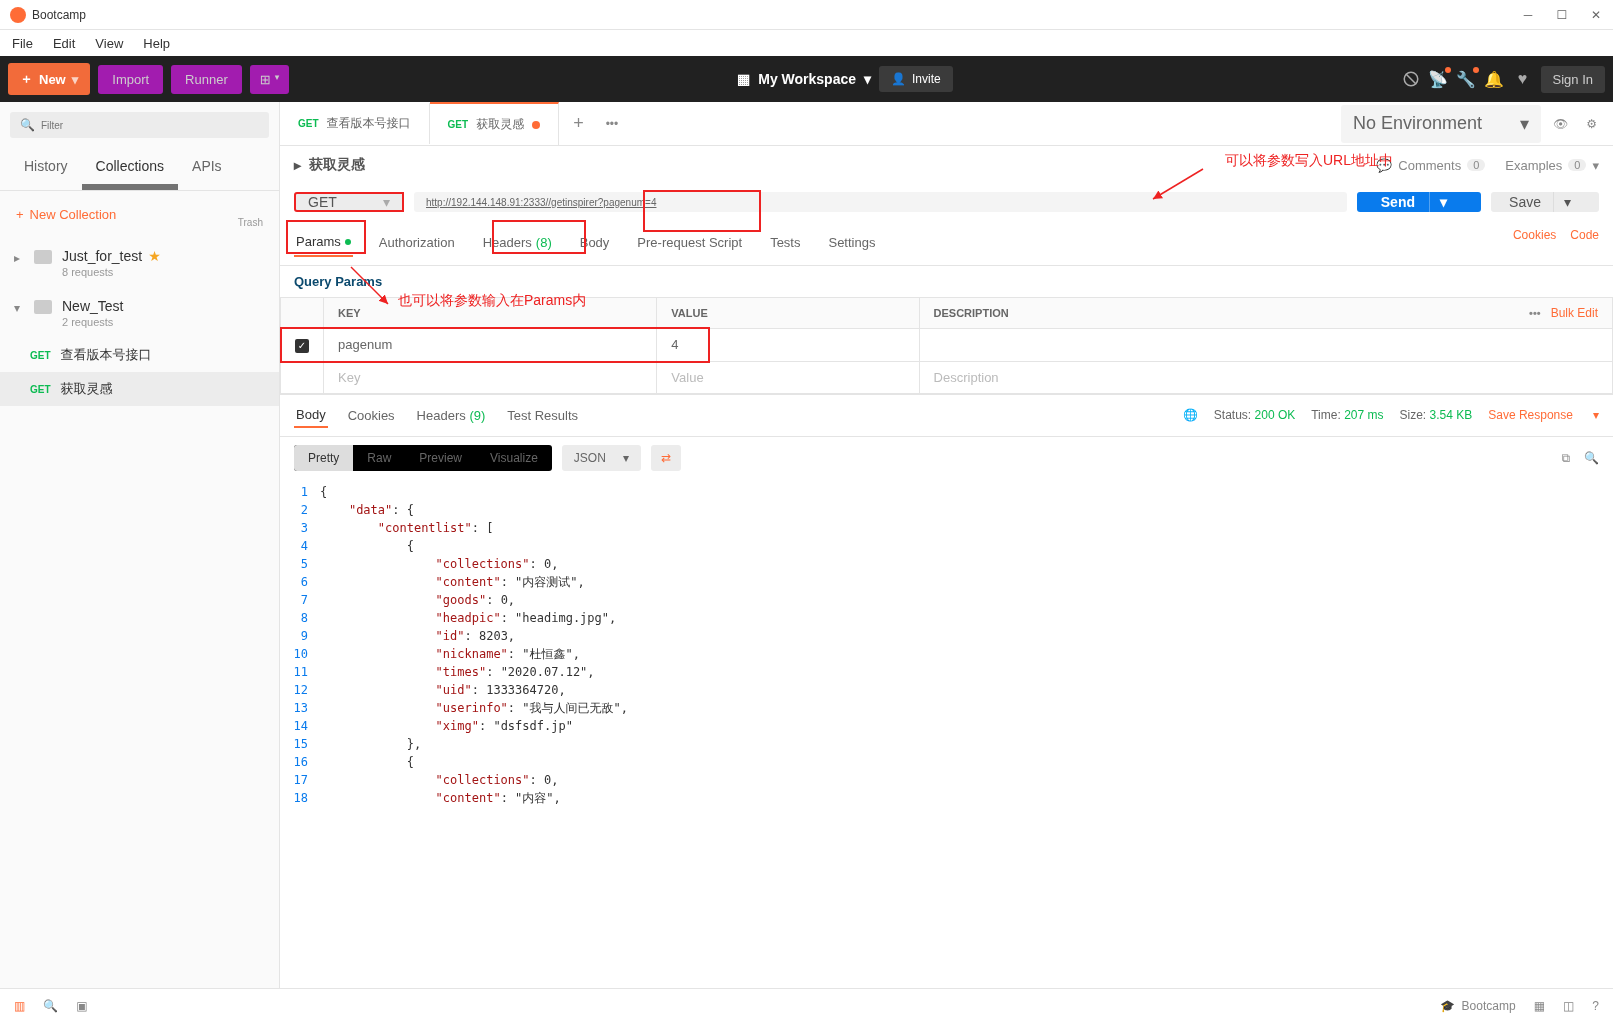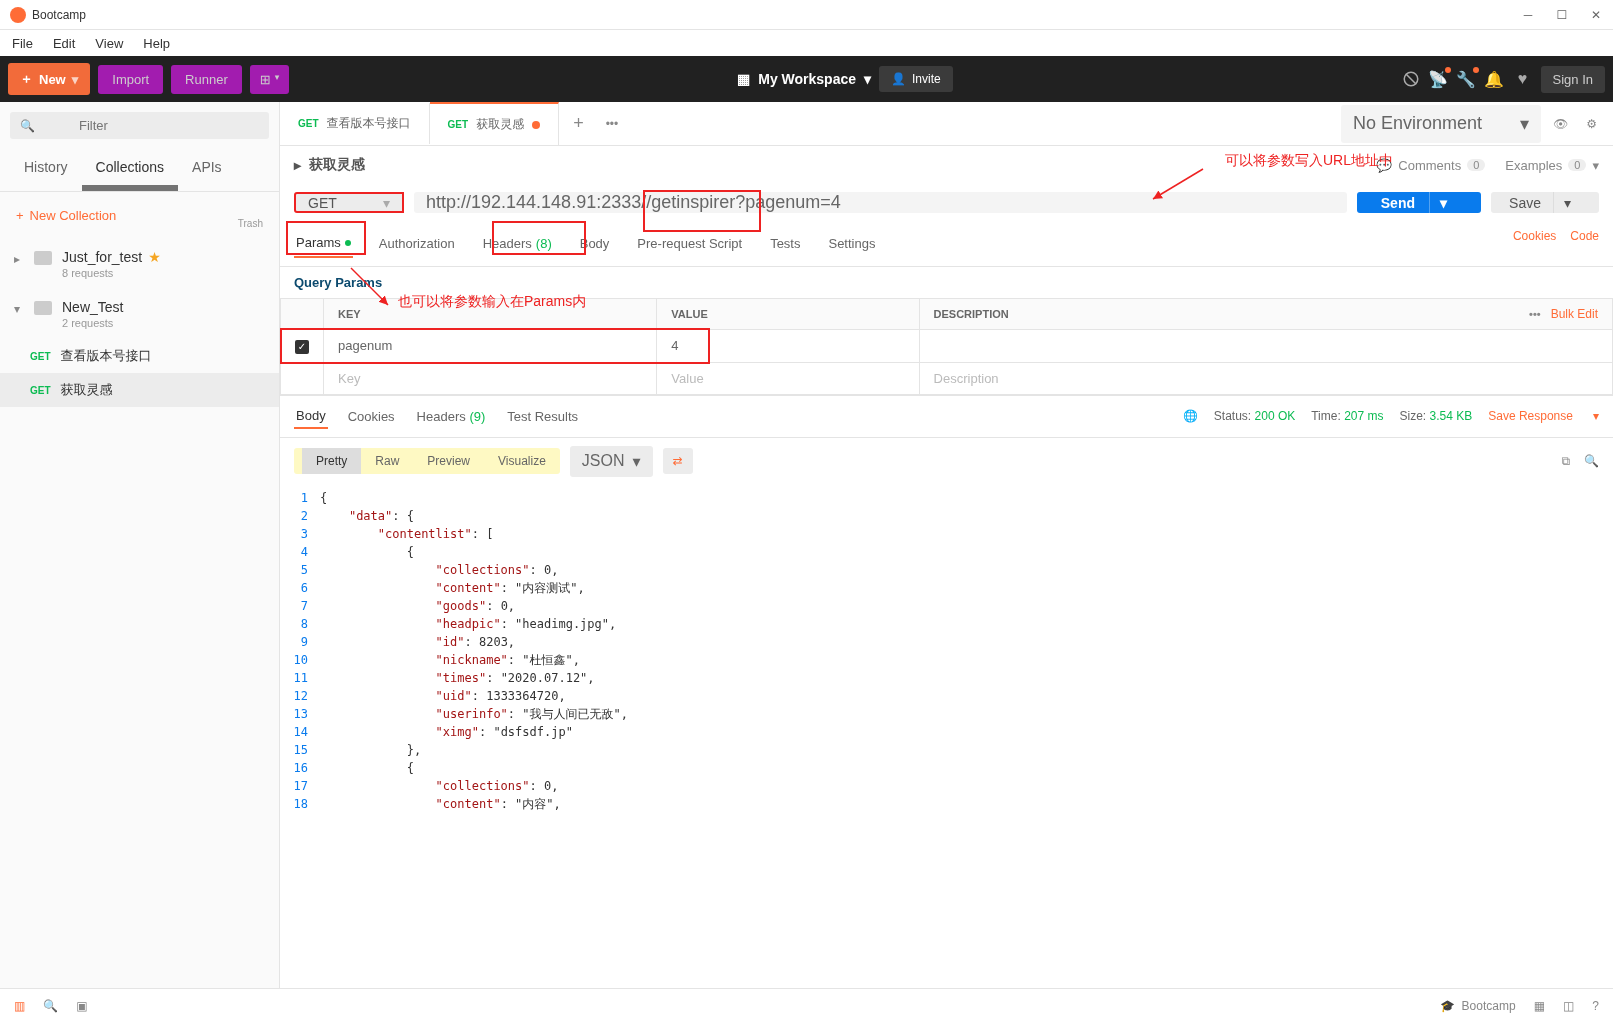--- a/index.html
+++ b/index.html
@@ -15,21 +15,21 @@
 .toolbar-left, .toolbar-right, .toolbar-center { display: flex; align-items: center; gap: 8px; }
 .btn-new { background: #f26b3a; color: #fff; padding: 7px 12px; border-radius: 3px; display: flex; align-items: center; gap: 6px; font-weight: 600; font-size: 13px; cursor: pointer; }
 .btn-dark { background: #a21caf; color: #ccc; padding: 7px 14px; border-radius: 3px; font-size: 13px; cursor: pointer; }
 .workspace-btn { color: #fff; display: flex; align-items: center; gap: 8px; font-size: 14px; font-weight: 600; cursor: pointer; }
 .invite-btn { background: #3b3b3b; color: #fff; padding: 6px 12px; border-radius: 3px; display: flex; align-items: center; gap: 6px; cursor: pointer; }
 .tb-icon { width: 20px; height: 20px; color: #aaa; cursor: pointer; display: flex; align-items: center; justify-content: center; font-size: 16px; }
 .signin { background: #3b3b3b; color: #ccc; padding: 6px 12px; border-radius: 3px; font-size: 13px; cursor: pointer; }
 .main { display: flex; height: calc(100vh - 30px - 26px - 46px - 34px); }
 .sidebar { width: 280px; border-right: 1px solid #e4e4e4; display: flex; flex-direction: column; background: #fafafa; }
 .filter-box { margin: 10px; background: #ececec; border-radius: 3px; display: flex; align-items: center; padding: 6px 10px; gap: 6px; color: #888; }
-.filter-box input { border: none; background: transparent; outline: none; flex: 1; font-size: 13px; margin-left: 38px; }
+.filter-box input { border: none; background: transparent; outline: none; flex: 1; font-size: 10px; }
 .sidebar-tabs { display: flex; border-bottom: 1px solid #e4e4e4; padding: 0 10px; }
 .sidebar-tab { padding: 10px 14px; color: #666; font-size: 14px; cursor: pointer; }
 .sidebar-tab.active { color: #333; border-bottom: 6px solid #737373; font-weight: 500; }
 .sidebar-actions { display: flex; justify-content: space-between; padding: 10px 16px; align-items: center; }
 .new-collection { color: #ff6c37; font-size: 13px; display: flex; gap: 6px; cursor: pointer; }
 .trash { color: #999; font-size: 10px; cursor: pointer; margin-top: 16px; }
 .coll-list { flex: 1; overflow: auto; }
 .coll-item { display: flex; align-items: flex-start; padding: 10px 14px; gap: 10px; cursor: pointer; }
 .caret { color: #888; width: 10px; margin-top: 3px; }
 .folder-icon { width: 18px; height: 14px; background: #ccc; border-radius: 2px; margin-top: 2px; }
@@ -55,21 +55,21 @@
 .req-header-row { display: flex; justify-content: space-between; align-items: center; padding: 10px 14px; }
 .req-name-area { display: flex; align-items: center; gap: 8px; color: #555; font-size: 14px; font-weight: 600; }
 .req-actions { display: flex; align-items: center; gap: 20px; font-size: 13px; color: #888; }
 .comments { display: flex; gap: 6px; align-items: center; }
 .badge-count { background: #eee; padding: 0 6px; border-radius: 8px; font-size: 11px; }
 .examples { display: flex; gap: 6px; align-items: center; cursor: pointer; }
 .annotation { position: absolute; color: #e22; font-size: 14px; pointer-events: none; z-index: 5; }
 .url-row { display: flex; gap: 10px; padding: 8px 14px; align-items: stretch; position: relative; }
 .method-select { width: 110px; background: #ececec; display: flex; align-items: center; justify-content: space-between; padding: 0 12px; border-radius: 3px 0 0 3px; color: #555; font-size: 14px; cursor: pointer; border: 2px solid #e22; }
 .url-input-wrap { flex: 1; background: #f4f4f4; display: flex; align-items: center; padding: 0 12px; border-radius: 3px; }
-.url-input { border: none; background: transparent; outline: none; width: 100%; font-size: 18px; color: #666; }
+.url-input { border: none; background: transparent; outline: none; width: 100%; font-size: 10px; color: #666; text-decoration: underline; }
 .send-btn { background: #097bed; color: #fff; padding: 0 24px; border-radius: 3px; display: flex; align-items: center; font-weight: 600; font-size: 14px; cursor: pointer; }
 .send-caret { border-left: 1px solid rgba(255,255,255,.3); padding: 0 10px; margin-left: 14px; display: flex; align-items: center; height: 100%; }
 .save-btn { background: #ececec; color: #555; padding: 0 18px; border-radius: 3px; display: flex; align-items: center; font-size: 14px; cursor: pointer; }
 .save-caret { border-left: 1px solid #ddd; padding: 0 10px; margin-left: 12px; height: 100%; display: flex; align-items: center; }
 .redbox-url { position: absolute; border: 2px solid #e22; pointer-events: none; }
 .sub-tabs { display: flex; gap: 24px; padding: 8px 14px; border-bottom: 1px solid #e4e4e4; position: relative; }
 .sub-tab { font-size: 13px; color: #666; padding: 6px 2px; cursor: pointer; display: flex; align-items: center; gap: 4px; }
 .sub-tab.active { color: #333; border-bottom: 2px solid #ff6c37; }
 .green-dot { width: 6px; height: 6px; background: #0cbb52; border-radius: 50%; }
 .count-paren { color: #0cbb52; }
@@ -83,24 +83,24 @@
 .bulk-edit { color: #ff6c37; font-weight: 400; cursor: pointer; font-size: 12px; }
 .chk { width: 14px; height: 14px; background: #333; border-radius: 2px; display: inline-flex; align-items: center; justify-content: center; color: #fff; font-size: 10px; }
 .placeholder-row td { color: #bbb; }
 .resp-tabs { display: flex; gap: 18px; padding: 8px 14px; border-top: 1px solid #e4e4e4; border-bottom: 1px solid #e4e4e4; align-items: center; }
 .resp-tab { font-size: 13px; color: #666; padding: 4px 2px; cursor: pointer; }
 .resp-tab.active { color: #333; border-bottom: 2px solid #ff6c37; }
 .resp-meta { margin-left: auto; display: flex; gap: 16px; font-size: 12px; color: #666; align-items: center; }
 .resp-meta .val { color: #0cbb52; }
 .save-resp { color: #ff6c37; display: flex; gap: 20px; align-items: center; cursor: pointer; }
 .viewer-bar { display: flex; align-items: center; gap: 10px; padding: 8px 14px; }
-.view-seg { display: flex; background: #fef9c3; border-radius: 3px; overflow: hidden; padding-left: 8px; }
+.view-seg { display: flex; background: #000000; border-radius: 3px; overflow: hidden; }
 .view-btn { padding: 6px 14px; font-size: 12px; color: #666; cursor: pointer; }
 .view-btn.active { background: #ddd; color: #333; }
-.format-sel { background: #ececec; padding: 6px 12px; border-radius: 3px; font-size: 16px; color: #666; display: flex; gap: 8px; cursor: pointer; }
+.format-sel { background: #ececec; padding: 6px 12px; border-radius: 3px; font-size: 12px; color: #666; display: flex; gap: 17px; cursor: pointer; }
 .wrap-icon { background: #ececec; padding: 6px 10px; border-radius: 3px; cursor: pointer; }
 .viewer-right { margin-left: auto; display: flex; gap: 14px; color: #888; }
 .code-area { flex: 1; overflow: auto; padding: 4px 0; font-family: Consolas, monospace; font-size: 12px; line-height: 1.5; }
 .code-line { display: flex; }
 .line-num { width: 40px; text-align: right; color: #097bed; padding-right: 12px; flex-shrink: 0; }
 .code-text { white-space: pre; }
 .k { color: #a31515; } .p { color: #333; }
 .statusbar { height: 34px; border-top: 1px solid #e4e4e4; display: flex; align-items: center; justify-content: space-between; padding: 0 14px; font-size: 12px; color: #888; }
 .statusbar-left, .statusbar-right { display: flex; gap: 18px; align-items: center; }
 .sb-icon { cursor: pointer; color: #888; }

